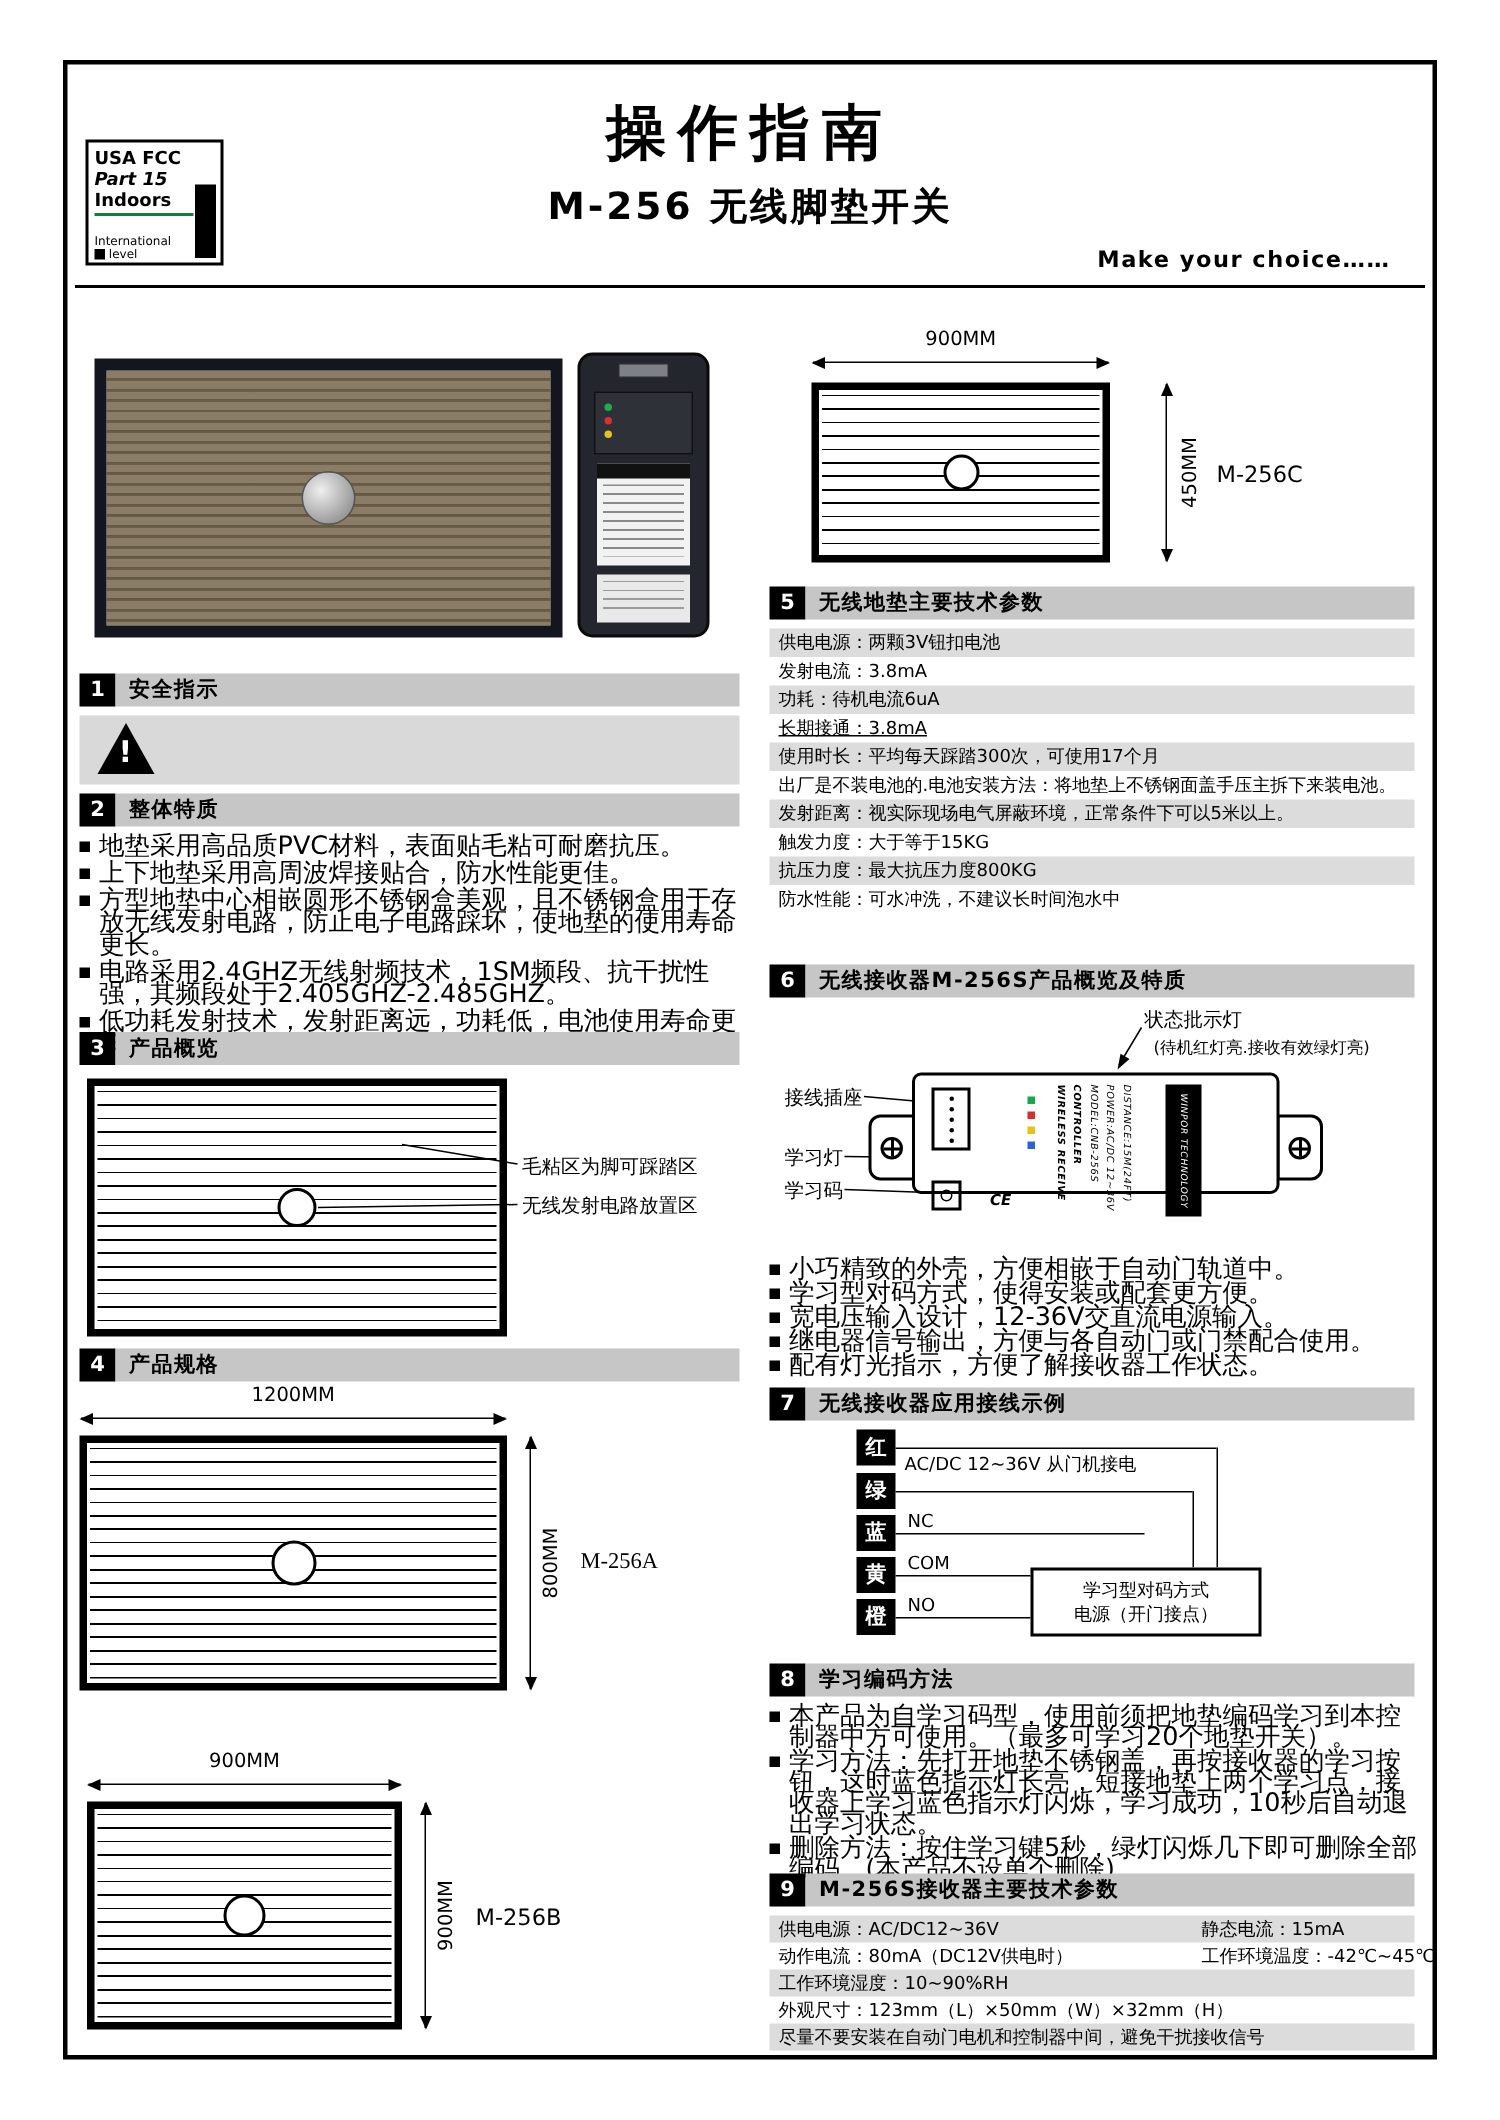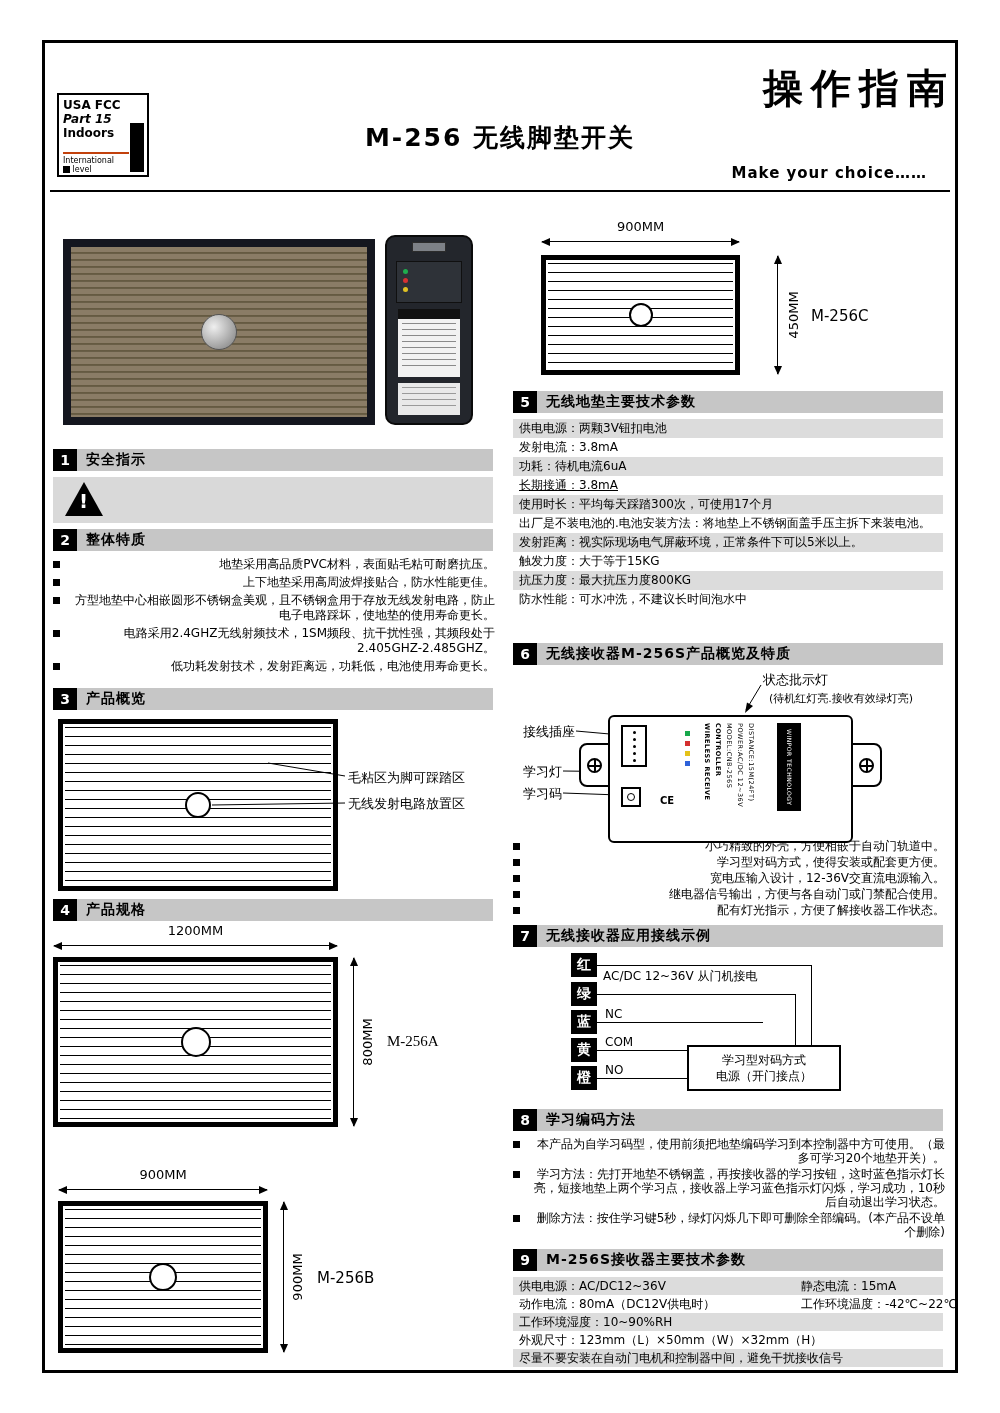--- a/index.html
+++ b/index.html
@@ -13,21 +13,21 @@
   .abs { position:absolute; }
 
   
   .sec { position:absolute; display:flex; height:22px; }
   .sec .num { width:24px; background:#000; color:#fff; font-weight:bold; font-size:14px;
               display:flex; align-items:center; justify-content:center; }
   .sec .bar { flex:1; background:#c6c6c6; font-weight:bold; font-size:14px;
               display:flex; align-items:center; padding-left:9px; letter-spacing:1px; }
 
   
-  .bullet { position:relative; padding-left:13px; font-size:12px; line-height:15px; margin-bottom:3px;text-align:right; }
+  .bullet { position:relative; padding-left:13px; font-size:17px; line-height:15px; margin-bottom:3px; }
   .bullet .sq { position:absolute; left:0; top:4px; width:7px; height:7px; background:#000; }
   .bullets-tight .bullet { line-height:14px; margin-bottom:2px; }
 
   
   .spec { position:absolute; left:468px; width:430px; font-size:12px; line-height:19px; height:19px;
           padding-left:6px; white-space:nowrap; }
   .spec.alt { background:#dcdcdc; }
   .spec9 { height:18px; line-height:18px; }
   .spec .c2 { position:absolute; left:276px; top:0;padding-left:12px; }
 
@@ -92,31 +92,31 @@
 </style>
 </head>
 <body>
 
 <div class="frame">
 
   <div class="abs" style="left:12px;top:50px;width:92px;height:84px;border:2px solid #000;padding:3px 4px;">
     <div style="font-size:12px;font-weight:bold;line-height:14px;">USA FCC</div>
     <div style="font-size:12px;font-weight:bold;line-height:14px;font-style:italic;">Part 15</div>
     <div style="font-size:12px;font-weight:bold;line-height:14px;">Indoors</div>
-    <div style="border-top:2px solid #c2410c;margin-top:12px;padding-top:2px;width:66px;">
+    <div style="border-top:2px solid #15803d;margin-top:2px;padding-top:12px;width:66px;">
       <div style="font-size:8px;line-height:9px;">International</div>
       <div style="font-size:8px;line-height:10px;">
         <span style="display:inline-block;width:7px;height:7px;background:#000;vertical-align:-1px;"></span>
         <span>level</span>
       </div>
     </div>
     <div class="abs" style="right:3px;top:28px;width:14px;height:49px;background:#000;"></div>
   </div>
 
-  <div class="abs" style="left:0;width:100%;top:18px;text-align:right;font-size:40px;font-weight:bold;letter-spacing:8px;">操作指南</div>
+  <div class="abs" style="left:0;width:100%;top:18px;text-align:center;font-size:40px;font-weight:bold;letter-spacing:8px;">操作指南</div>
   <div class="abs" style="left:0;width:100%;top:78px;text-align:center;font-size:25px;font-weight:600;letter-spacing:2px;">M-256 无线脚垫开关</div>
   <div class="abs" style="right:28px;top:121px;font-size:15px;font-weight:600;letter-spacing:1px;">Make  your choice……</div>
   <div class="abs" style="left:5px;right:5px;top:147px;height:2px;background:#000;"></div>
 
   <div class="photo-mat" style="left:18px;top:196px;width:312px;height:186px;">
     <div class="disc"></div>
   </div>
   <div class="photo-recv" style="left:340px;top:192px;width:88px;height:190px;">
     <div class="abs" style="left:50%;top:5px;transform:translateX(-50%);width:34px;height:10px;background:#7d8187;border:1px solid #2c2c2c;"></div>
     <div class="abs" style="left:9px;top:24px;width:66px;height:42px;background:#2e3238;border:1px solid #101010;"></div>
@@ -248,21 +248,21 @@
 
   <div class="abs" style="left:468px;top:628px;width:430px;height:162px;">
     <div class="lbl13" style="left:250px;top:0;">状态批示灯</div>
     <div class="abs" style="left:256px;top:20px;font-size:11px;white-space:nowrap;">(待机红灯亮.接收有效绿灯亮)</div>
 
     <div class="devear" style="left:66px;top:72px;width:31px;height:44px;border-radius:8px 0 0 8px;"></div>
     <div class="devear" style="left:338px;top:72px;width:31px;height:44px;border-radius:0 8px 8px 0;"></div>
     <div class="screw" style="left:74px;top:87px;"></div>
     <div class="screw" style="left:346px;top:87px;"></div>
 
-    <div class="devbody" style="left:95px;top:44px;width:245px;height:128px;">
+    <div class="devbody" style="left:95px;top:44px;width:245px;height:81px;font-style:italic;">
       <div class="abs" style="left:11px;top:8px;width:26px;height:42px;border:2px solid #000;display:flex;flex-direction:column;align-items:center;justify-content:center;gap:4px;">
         <span style="width:3px;height:3px;background:#000;border-radius:50%;"></span>
         <span style="width:3px;height:3px;background:#000;border-radius:50%;"></span>
         <span style="width:3px;height:3px;background:#000;border-radius:50%;"></span>
         <span style="width:3px;height:3px;background:#000;border-radius:50%;"></span>
         <span style="width:3px;height:3px;background:#000;border-radius:50%;"></span>
       </div>
       <div class="abs" style="left:11px;top:70px;width:20px;height:20px;border:2px solid #000;">
         <span class="abs" style="left:4px;top:4px;width:8px;height:8px;border:1.5px solid #000;border-radius:50%;"></span>
       </div>
@@ -349,21 +349,21 @@
   <div class="sec" style="left:468px;top:1206px;width:430px;">
     <span class="num">9</span>
     <span class="bar">M-256S接收器主要技术参数</span>
   </div>
   <div class="spec spec9 alt" style="top:1234px;">
     <span>供电电源：AC/DC12~36V</span>
     <span class="c2">静态电流：15mA</span>
   </div>
   <div class="spec spec9" style="top:1252px;">
     <span>动作电流：80mA（DC12V供电时）</span>
-    <span class="c2">工作环境温度：-42℃~22℃</span>
+    <span class="c2">工作环境温度：-42℃~45℃</span>
   </div>
   <div class="spec spec9 alt" style="top:1270px;">
     <span>工作环境湿度：10~90%RH</span>
   </div>
   <div class="spec spec9" style="top:1288px;">
     <span>外观尺寸：123mm（L）×50mm（W）×32mm（H）</span>
   </div>
   <div class="spec spec9 alt" style="top:1306px;">
     <span>尽量不要安装在自动门电机和控制器中间，避免干扰接收信号</span>
   </div>

